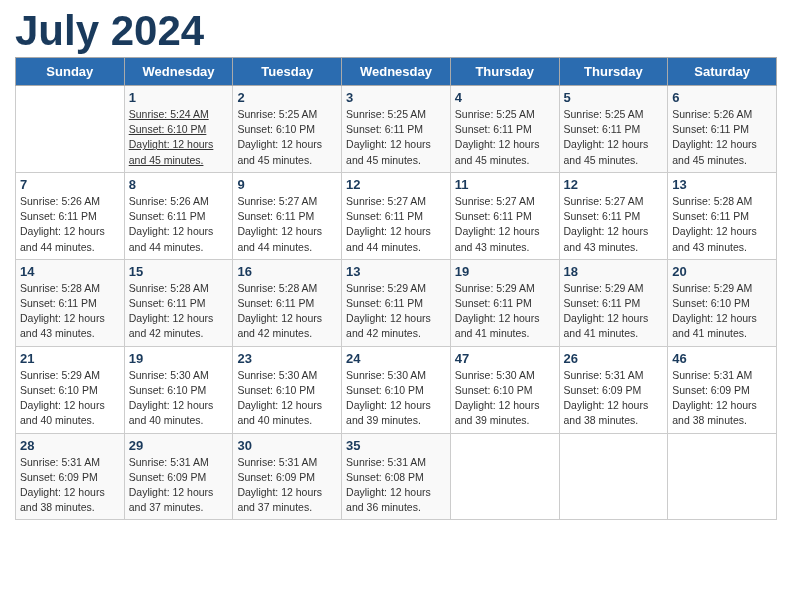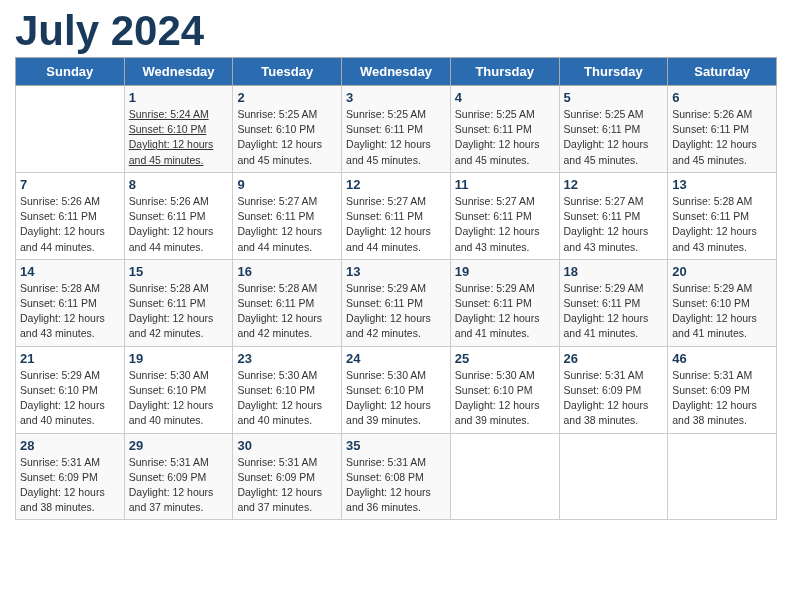--- a/index.html
+++ b/index.html
@@ -282,21 +282,21 @@
 and 40 minutes.</div>
         </td>
         <td>
           <span class="day-num">24</span>
           <div class="day-info" style="white-space: pre-line;">Sunrise: 5:30 AM
 Sunset: 6:10 PM
 Daylight: 12 hours
 and 39 minutes.</div>
         </td>
         <td>
-          <span class="day-num">25</span>
+          <span class="day-num">47</span>
           <div class="day-info" style="white-space: pre-line;">Sunrise: 5:30 AM
 Sunset: 6:10 PM
 Daylight: 12 hours
 and 39 minutes.</div>
         </td>
         <td>
           <span class="day-num">26</span>
           <div class="day-info" style="white-space: pre-line;">Sunrise: 5:31 AM
 Sunset: 6:09 PM
 Daylight: 12 hours

